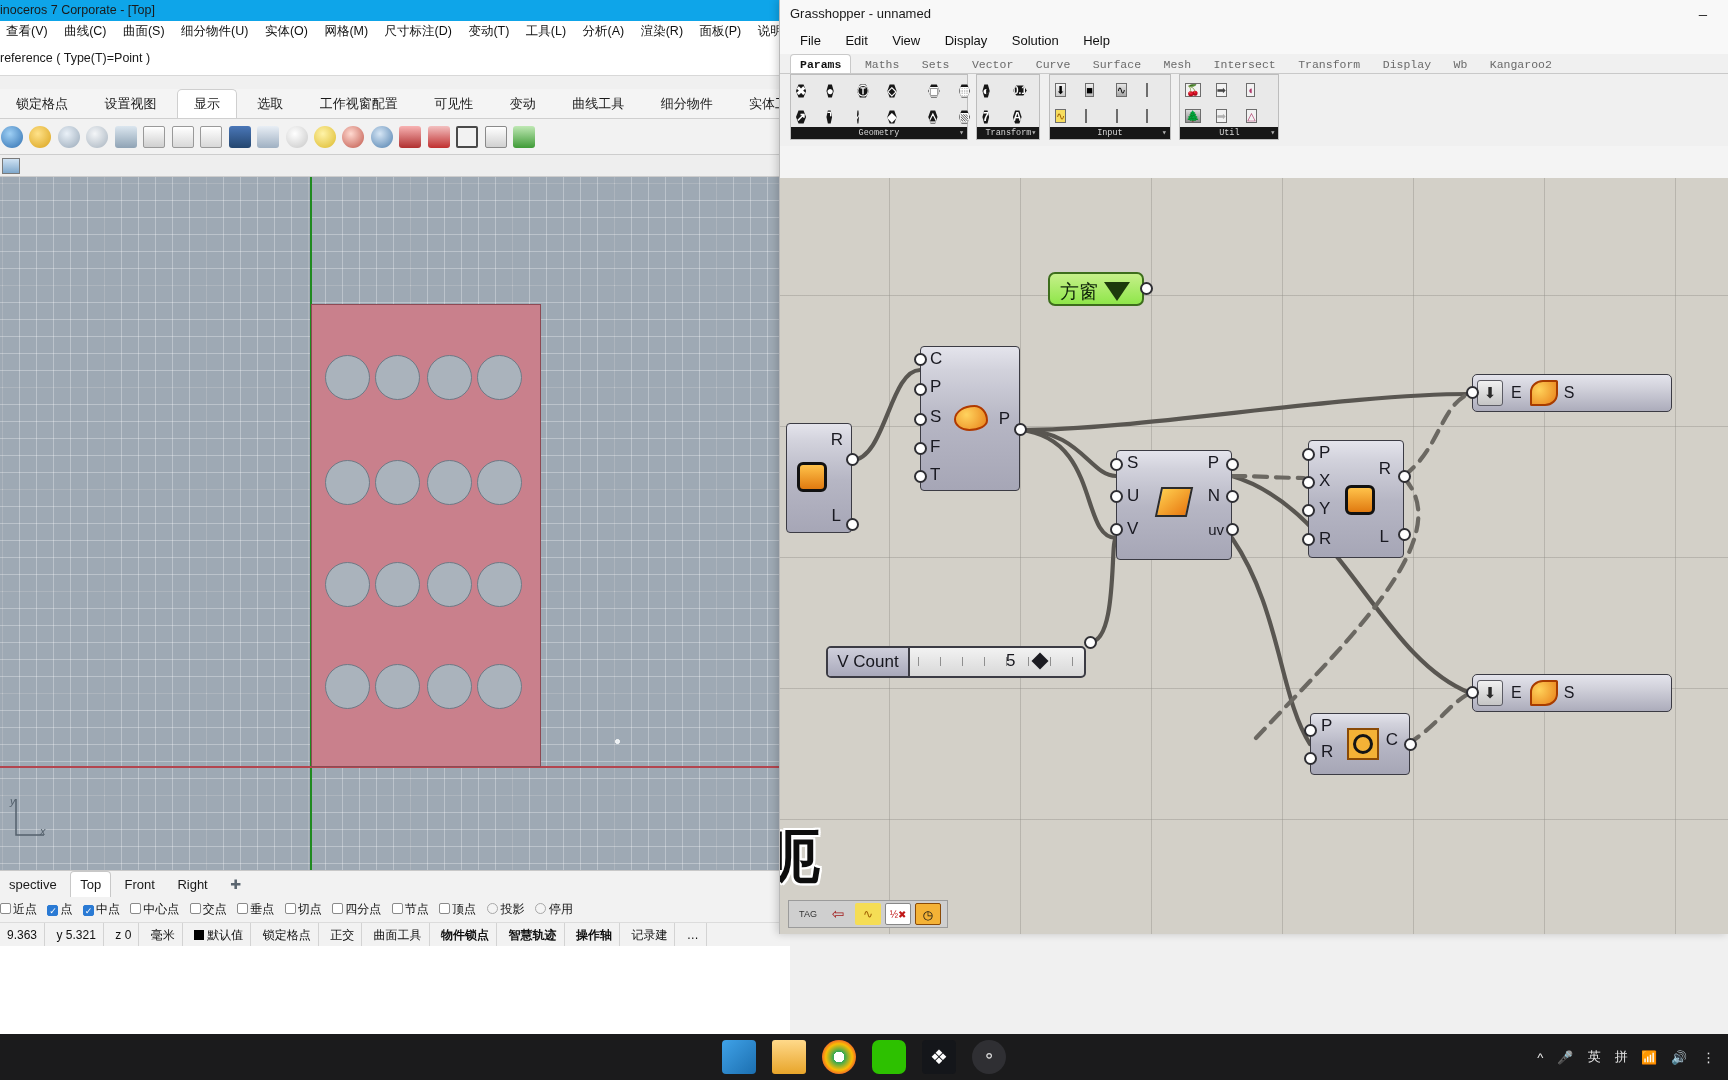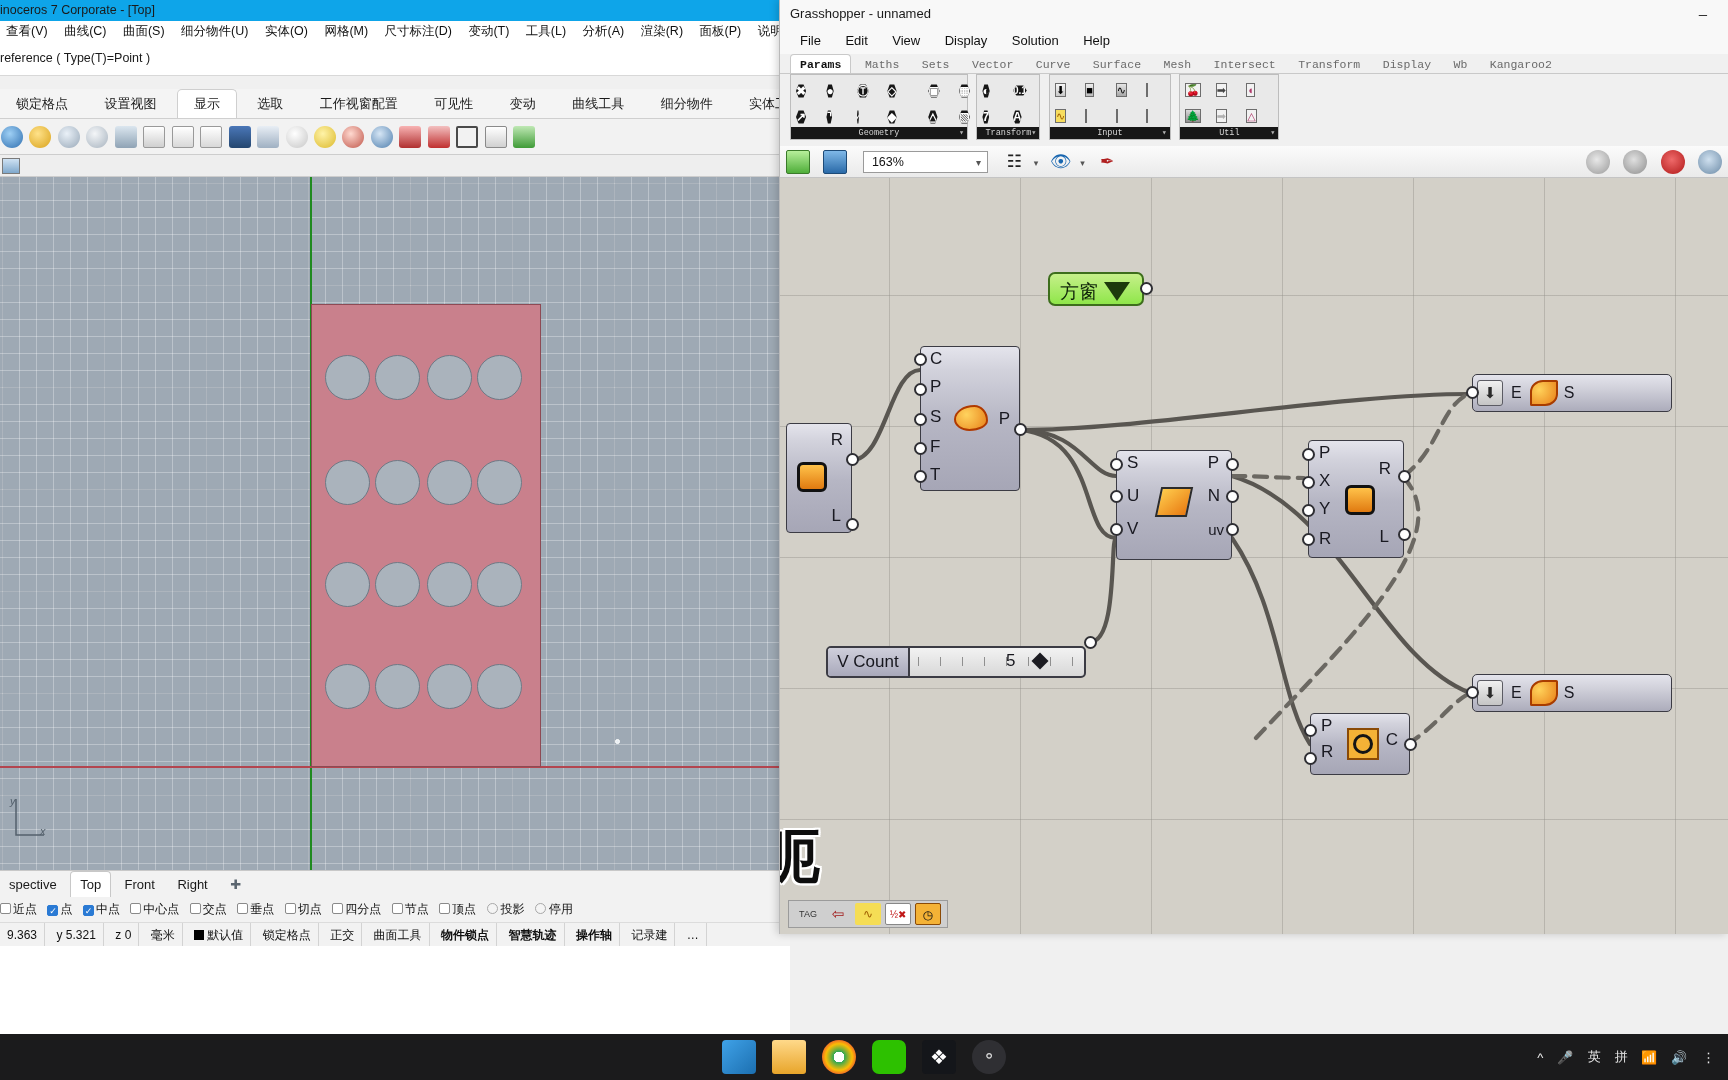--- a/index.html
+++ b/index.html
@@ -547,39 +547,20 @@
         </div>
         <div style="padding:1px 2px 0 2px;">
           <span class="gicon"><span class="sqi" style="background:linear-gradient(#dcdcdc,#8e8e8e);color:#333">🌲</span></span>
           <span class="gicon"><span class="sqi" style="background:#f2f2f2;color:#b0b0b0">➡</span></span>
           <span class="gicon"><span class="sqi" style="background:#f2f2f2;color:#b03a6b">△</span></span>
         </div>
         <div class="gname">Util</div>
       </div>
     </div>
 
-    <div id="gh-cantool">
-      <span class="ct" style="background:linear-gradient(#b7ef9b,#4fae3a);border:1px solid #3a7a2a;border-radius:2px"></span>
-      <span class="ct" style="background:linear-gradient(#7fb8e8,#2a6aa8);border:1px solid #1d4a77;border-radius:2px"></span>
-      <span id="gh-zoom">
-        <span>163%</span>
-        <span class="chev">▾</span>
-      </span>
-      <span class="ct" style="color:#222;font-size:17px;line-height:24px;text-align:center">☷</span>
-      <span style="display:inline-block;vertical-align:top;margin-top:12px;color:#555;font-size:9px">▾</span>
-      <span class="ct" style="color:#1866b0;font-size:17px;line-height:24px;text-align:center">👁</span>
-      <span style="display:inline-block;vertical-align:top;margin-top:12px;color:#555;font-size:9px">▾</span>
-      <span class="ct" style="color:#b02020;font-size:17px;line-height:24px;text-align:center">✒</span>
-      <span style="float:right;margin-right:4px">
-        <span class="ct" style="background:radial-gradient(circle at 45% 40%,#e8e8e8,#9a9a9a);border-radius:50%"></span>
-        <span class="ct" style="background:radial-gradient(circle at 45% 40%,#e0e0e0,#8e8e8e);border-radius:50%"></span>
-        <span class="ct" style="background:radial-gradient(circle at 45% 40%,#ef6a6a,#b01818);border-radius:50%"></span>
-        <span class="ct" style="background:radial-gradient(circle at 45% 40%,#cfe0ef,#6b8aa6);border-radius:50%"></span>
-      </span>
-    </div>
 
     <div id="gh-canvas">
 
       <svg id="gh-wirelayer" viewBox="0 0 949 756">
         <g fill="none" stroke="#595651" stroke-width="4.2" stroke-linecap="round">
 
           <path d="M72 282 C 105 282, 110 192, 140 192"></path>
 
           <path d="M240 252 C 360 252, 560 216, 690 216"></path>
 

